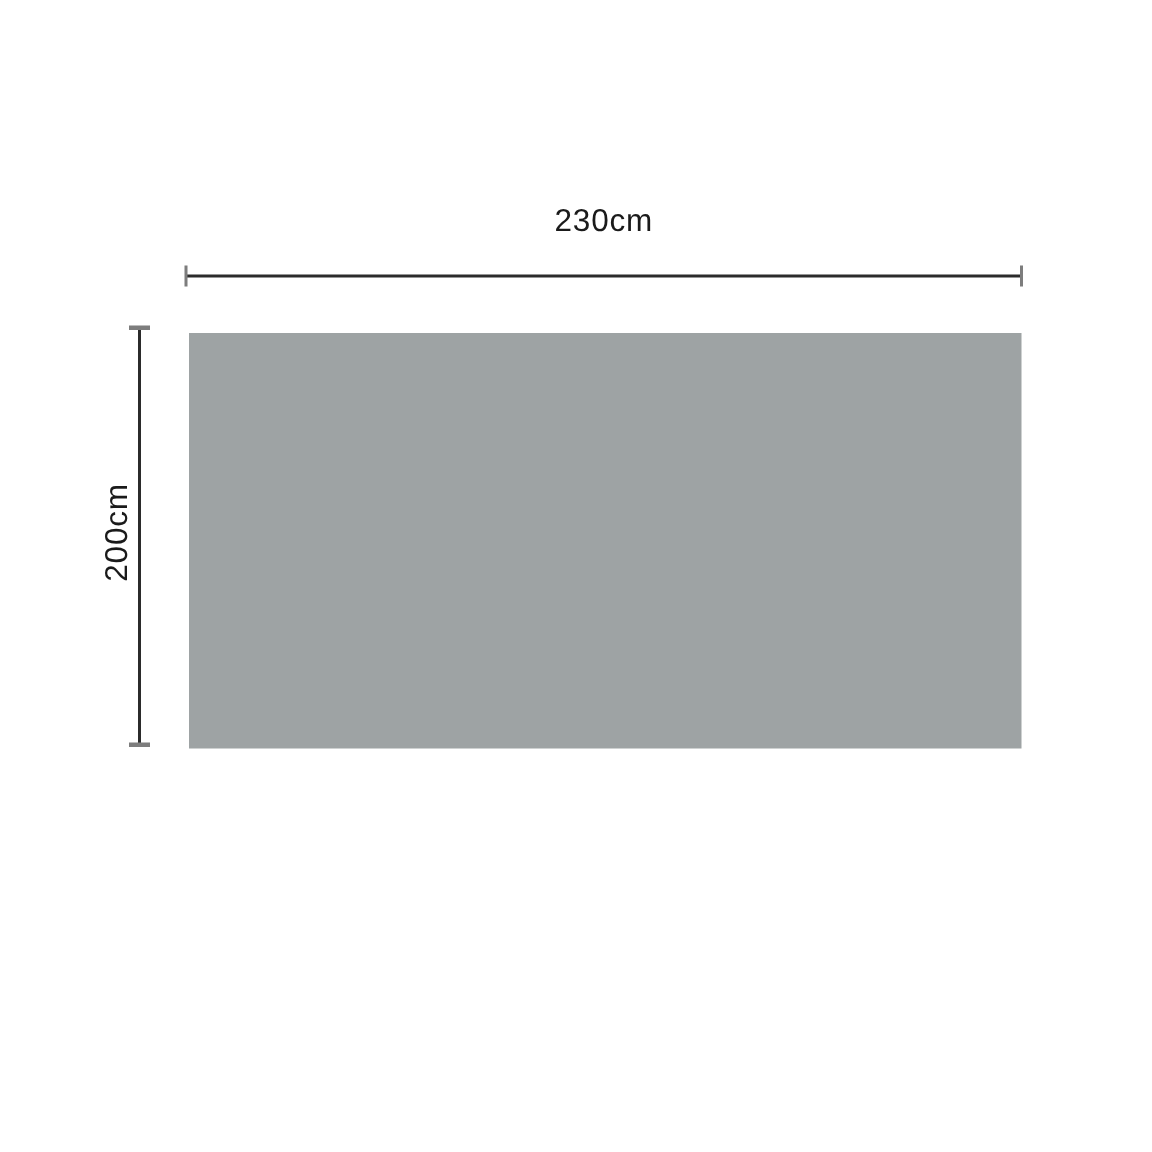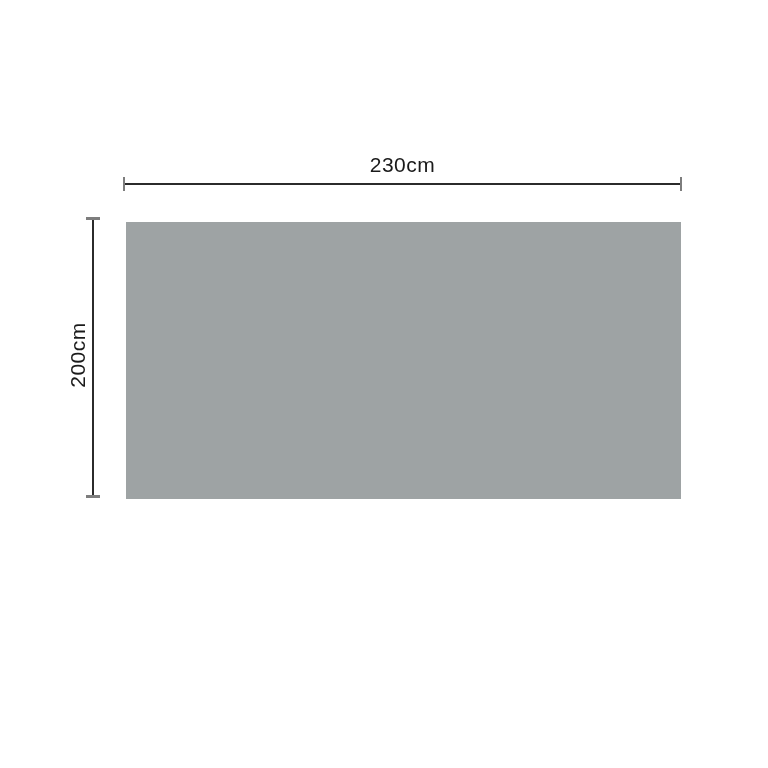--- a/index.html
+++ b/index.html
@@ -26,21 +26,21 @@
   .dim-label {
     position: absolute;
     color: #1a1a1a;
     font-size: 21px;
     line-height: 1.1;
     letter-spacing: 0.5px;
     white-space: nowrap;
   }
   .w-label {
     left: 124px;
-    top: 153px;
+    top: 136px;
     width: 557px;
     text-align: center;
   }
   .h-label {
     left: 78px;
     top: 355px;
     transform: translate(-50%, -50%) rotate(-90deg);
   }
   .dim-line {
     position: absolute;

